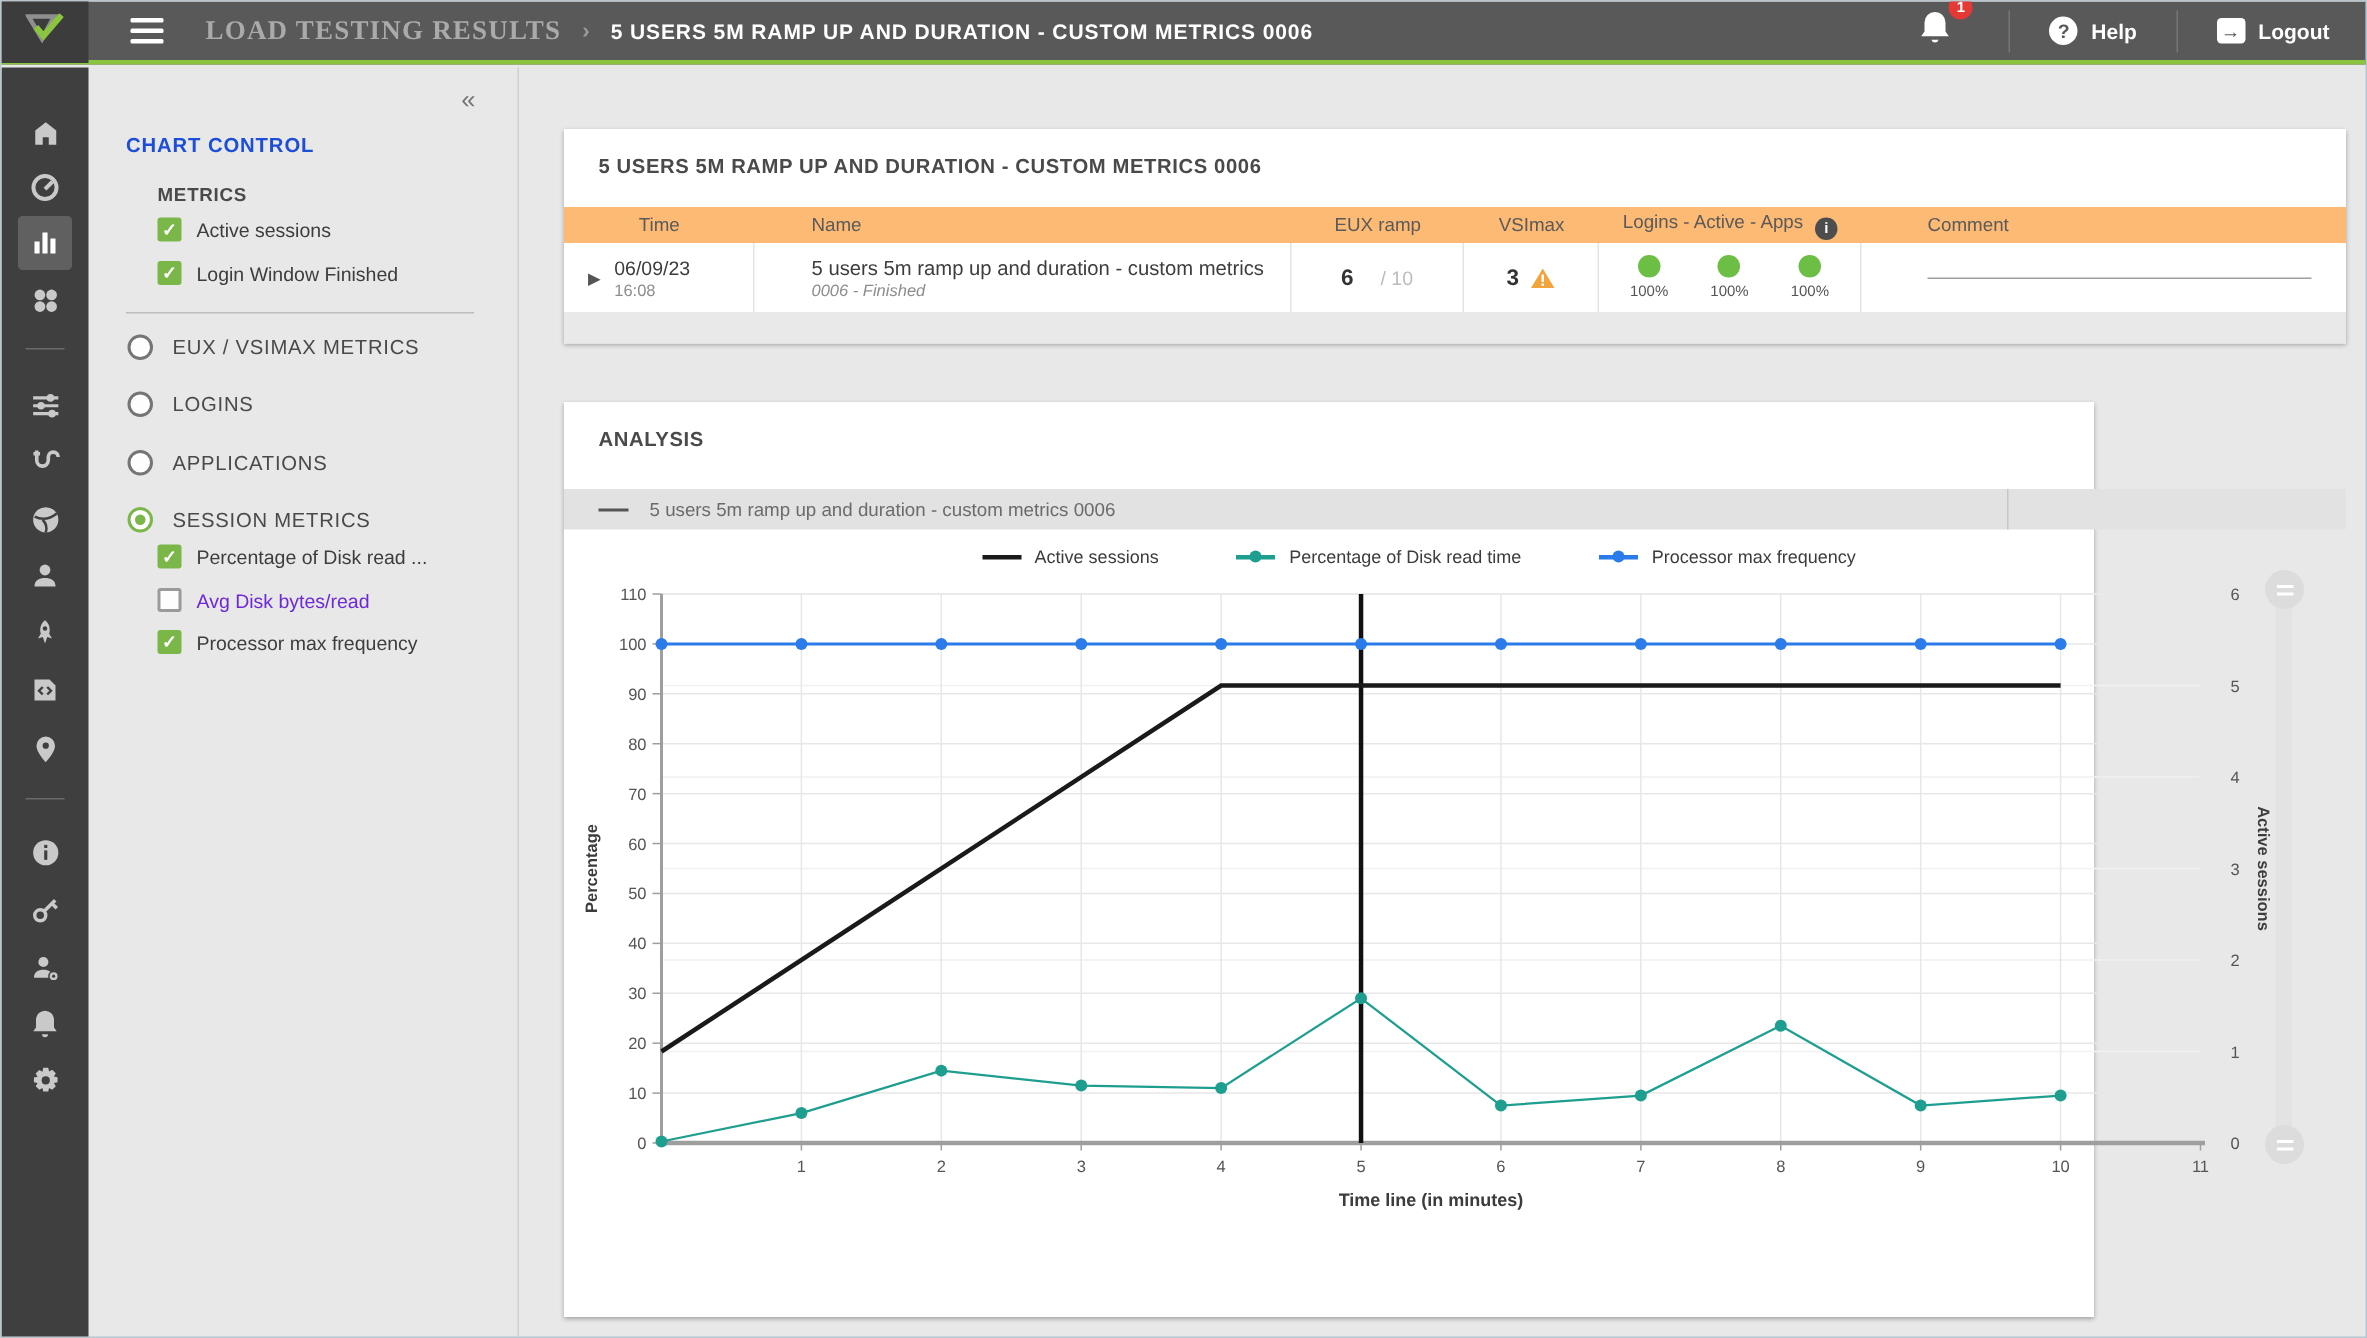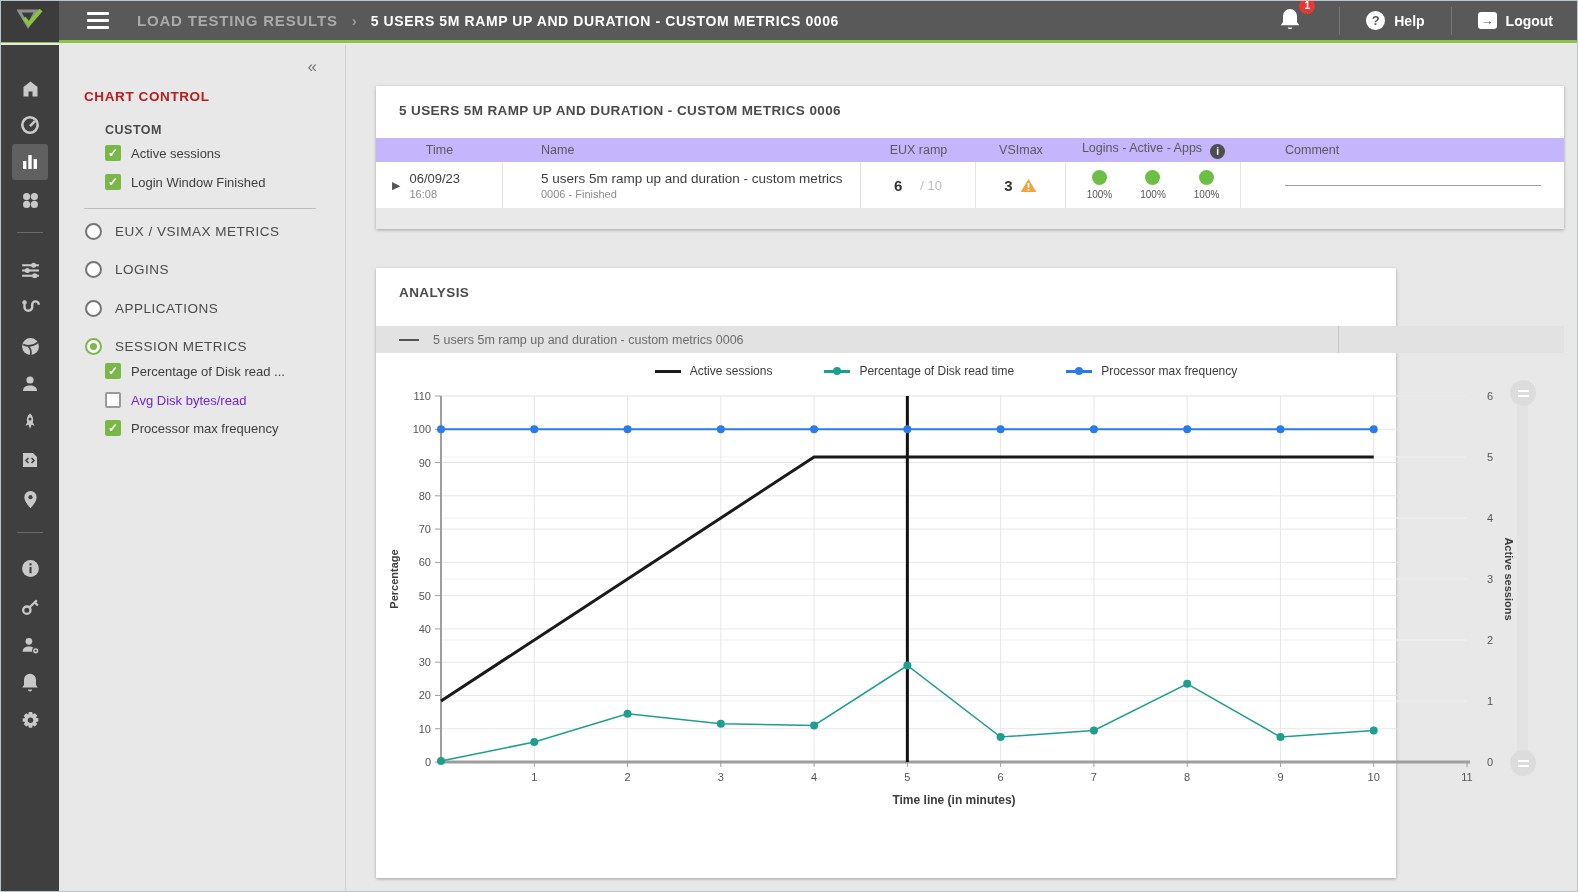--- a/index.html
+++ b/index.html
@@ -9,71 +9,71 @@
     background:#e8e8e8;
     position:relative;
     overflow:hidden;
     border:1px solid #b9c6cd;
   }
   
   .topbar { position:absolute; left:0; top:0; width:1578px; height:42px; background:#595959; border-bottom:3px solid #8bc53f; display:flex; align-items:center; z-index:30; }
   .logo-box { width:58px; height:42px; background:#3c3c3c; display:flex; align-items:center; justify-content:center; flex:0 0 auto; }
   .hamburger { margin-left:28px; width:22px; display:flex; flex-direction:column; gap:4px; cursor:pointer; }
   .hamburger span { display:block; height:3px; background:#fff; border-radius:1px; }
-  .crumb-root { margin-left:28px; color:#aaaaaa; font-size:15px; letter-spacing:.8px; font-weight:bold; }
+  .crumb-root { margin-left:28px; color:#aaaaaa; font-size:18px; letter-spacing:.8px; font-weight:bold;font-family:Liberation Serif, serif; }
   .crumb-sep { margin:0 14px; color:#9a9a9a; font-size:15px; font-weight:bold; }
   .crumb-title { color:#ffffff; font-size:14px; letter-spacing:.6px; font-weight:bold; }
   .topbar-right { margin-left:auto; display:flex; align-items:center; height:100%; }
   .bell-wrap { position:relative; padding:0 38px 0 20px; cursor:pointer; }
   .badge { position:absolute; top:-9px; right:24px; min-width:16px; height:16px; background:#e53935; color:#fff; font-size:10px; border-radius:50%; display:flex; align-items:center; justify-content:center; font-weight:bold; }
   .tb-divider { width:1px; height:28px; background:#777; }
   .tb-btn { display:flex; align-items:center; gap:9px; padding:0 26px; height:100%; color:#fff; font-size:14px; font-weight:bold; cursor:pointer; }
   .help-circle { width:19px; height:19px; background:#fff; color:#595959; border-radius:50%; font-size:13px; font-weight:bold; display:flex; align-items:center; justify-content:center; }
   .logout-ic { width:19px; height:17px; background:#fff; border-radius:3px; color:#595959; font-size:13px; font-weight:bold; display:flex; align-items:center; justify-content:center; line-height:1; }
   
   .siderail { position:absolute; left:0; top:44px; width:58px; height:848px; background:#3f3f3f; z-index:25; }
   .rail-item { position:absolute; left:11px; width:36px; height:36px; display:flex; align-items:center; justify-content:center; border-radius:3px; cursor:pointer; }
   .rail-item.active { background:#606060; }
   .rail-item svg { display:block; }
   .rail-div { position:absolute; left:16px; width:26px; height:1px; background:#6a6a6a; }
   
   .panel { position:absolute; left:58px; top:44px; width:287px; height:848px; border-right:1px solid #cfcfcf; }
   .collapse-ic { position:absolute; right:28px; top:12px; color:#757575; font-size:17px; cursor:pointer; }
-  .panel-title { position:absolute; left:25px; top:44px; font-size:13.5px; font-weight:bold; color:#b91c1c; letter-spacing:.6px; }
+  .panel-title { position:absolute; left:25px; top:44px; font-size:13.5px; font-weight:bold; color:#1d4ed8; letter-spacing:.6px; }
   .sec-title { position:absolute; left:46px; font-size:12.5px; font-weight:bold; color:#4a4a4a; letter-spacing:.5px; }
   .chk-row { position:absolute; left:46px; display:flex; align-items:center; gap:10px; cursor:pointer; }
   .chk { width:16px; height:16px; border-radius:2px; flex:0 0 auto; display:flex; align-items:center; justify-content:center; }
   .chk.on { background:#7ab648; color:#fff; font-size:12px; font-weight:bold; }
   .chk.off { background:#fdfdfd; border:2px solid #9a9a9a; }
   .chk-label { font-size:13px; color:#3d3d3d; }
   .chk-row.disabled .chk-label { color:#6d28d9; }
   .panel-hr { position:absolute; left:25px; width:232px; height:1px; background:#bdbdbd; }
   .radio-row { position:absolute; left:26px; display:flex; align-items:center; gap:13px; cursor:pointer; }
   .radio { width:17px; height:17px; border-radius:50%; border:2px solid #757575; flex:0 0 auto; position:relative; background:#fdfdfd; }
   .radio.sel { border-color:#7ab648; }
   .radio.sel::after { content:""; position:absolute; left:3px; top:3px; width:7px; height:7px; border-radius:50%; background:#7ab648; }
   .radio-label { font-size:13.5px; color:#4a4a4a; letter-spacing:.5px; }
   
   .card { position:absolute; background:#fff; box-shadow:0 1px 3px rgba(0,0,0,.3); }
   .card1 { left:375px; top:85px; width:1188px; height:143px; }
   .card-title { position:absolute; left:23px; top:17px; font-size:13.5px; font-weight:bold; color:#4a4a4a; letter-spacing:.4px; }
-  .t-head { position:absolute; left:0; top:52px; width:1188px; height:24px; background:#c4b5fd; display:grid; grid-template-columns:127px 358px 115px 90px 175px 323px; align-items:center; font-size:12.5px; color:#5a5a5a; }
+  .t-head { position:absolute; left:0; top:52px; width:1188px; height:24px; background:#fdba74; display:grid; grid-template-columns:127px 358px 115px 90px 175px 323px; align-items:center; font-size:12.5px; color:#5a5a5a; }
   .t-row { position:absolute; left:0; top:76px; width:1188px; height:46px; background:#fff; display:grid; grid-template-columns:127px 358px 115px 90px 175px 323px; align-items:center; }
   .t-row > div { height:100%; display:flex; align-items:center; border-right:1px solid #e4e4e4; }
   .t-row > div:last-child { border-right:none; }
   .t-foot { position:absolute; left:0; top:122px; width:1188px; height:21px; background:#e9e9e9; }
   .hc { text-align:center; }
   .hl { padding-left:38px; }
   .caret { color:#555; font-size:11px; margin:0 9px 0 16px; cursor:pointer; }
   .cell-time { display:flex; flex-direction:column; align-items:flex-start; }
   .date-main { font-size:13px; color:#3d3d3d; }
   .date-sub { font-size:11px; color:#8d8d8d; margin-top:2px; }
   .cell-name-w { flex-direction:column; align-items:flex-start !important; justify-content:center; padding-left:38px; }
   .name-main { font-size:13.5px; color:#3d3d3d; }
-  .name-sub { font-size:11px; color:#8d8d8d; margin-top:2px; }
+  .name-sub { font-size:11px; color:#8d8d8d; margin-top:2px;font-style:italic; }
   .cell-center { justify-content:center; }
   .eux-val { font-size:15px; font-weight:bold; color:#333; }
   .eux-max { font-size:13px; color:#bcbcbc; margin-left:18px; }
   .warn-tri { margin-left:7px; display:inline-flex; }
   .info-ic { display:inline-flex; width:15px; height:15px; background:#4d4d4d; color:#fff; border-radius:50%; font-size:10px; font-weight:bold; align-items:center; justify-content:center; margin-left:8px; vertical-align:-3px; font-style:normal; }
   .dots-wrap { width:100%; display:flex; justify-content:center; gap:28px; }
   .dot-item { display:flex; flex-direction:column; align-items:center; gap:4px; }
   .gdot { width:15px; height:15px; border-radius:50%; background:#6cbe45; }
   .dot-pct { font-size:10px; color:#555; }
   .comment-line { margin-left:44px; width:256px; border-bottom:1px solid #9e9e9e; height:1px; cursor:text; }
@@ -244,21 +244,21 @@
     <svg width="21" height="21" viewBox="0 0 20 20">
         <path d="M8.4 1.8h3.2l.5 2.3 2-1.1 2.3 2.2-1.2 2.1 2.3.5v3.1l-2.3.5 1.2 2.1-2.3 2.2-2-1.1-.5 2.3H8.4l-.5-2.3-2 1.1-2.3-2.2 1.2-2.1-2.3-.5V8l2.3-.5-1.2-2.1 2.3-2.2 2 1.1z" fill="#c9c9c9"></path>
         <circle cx="10" cy="9.8" r="2.6" fill="#3f3f3f"></circle>
       </svg>
   </div>
 </div>
 
 <div class="panel">
   <div class="collapse-ic">«</div>
   <div class="panel-title">CHART CONTROL</div>
-  <div class="sec-title" style="top:78px">CUSTOM</div>
+  <div class="sec-title" style="top:78px">METRICS</div>
   <div class="chk-row" style="top:100px">
     <span class="chk on">✓</span>
     <span class="chk-label">Active sessions</span>
   </div>
   <div class="chk-row" style="top:129px">
     <span class="chk on">✓</span>
     <span class="chk-label">Login Window Finished</span>
   </div>
   <div class="panel-hr" style="top:163px"></div>
   <div class="radio-row" style="top:178px">

